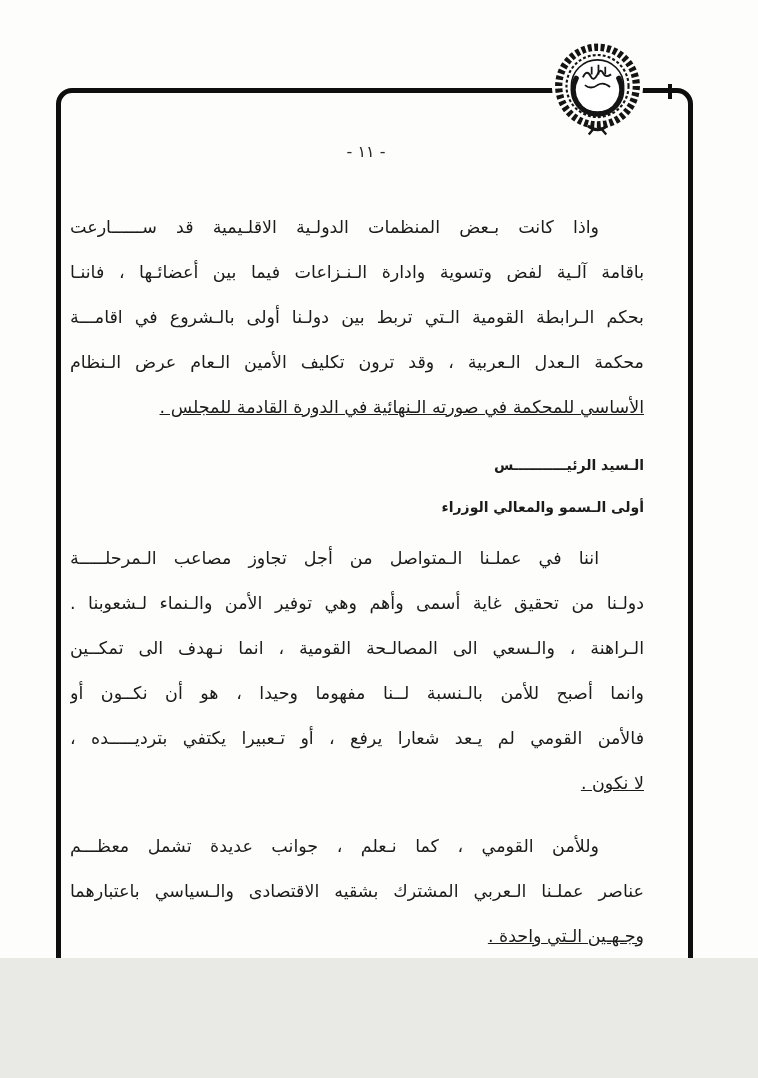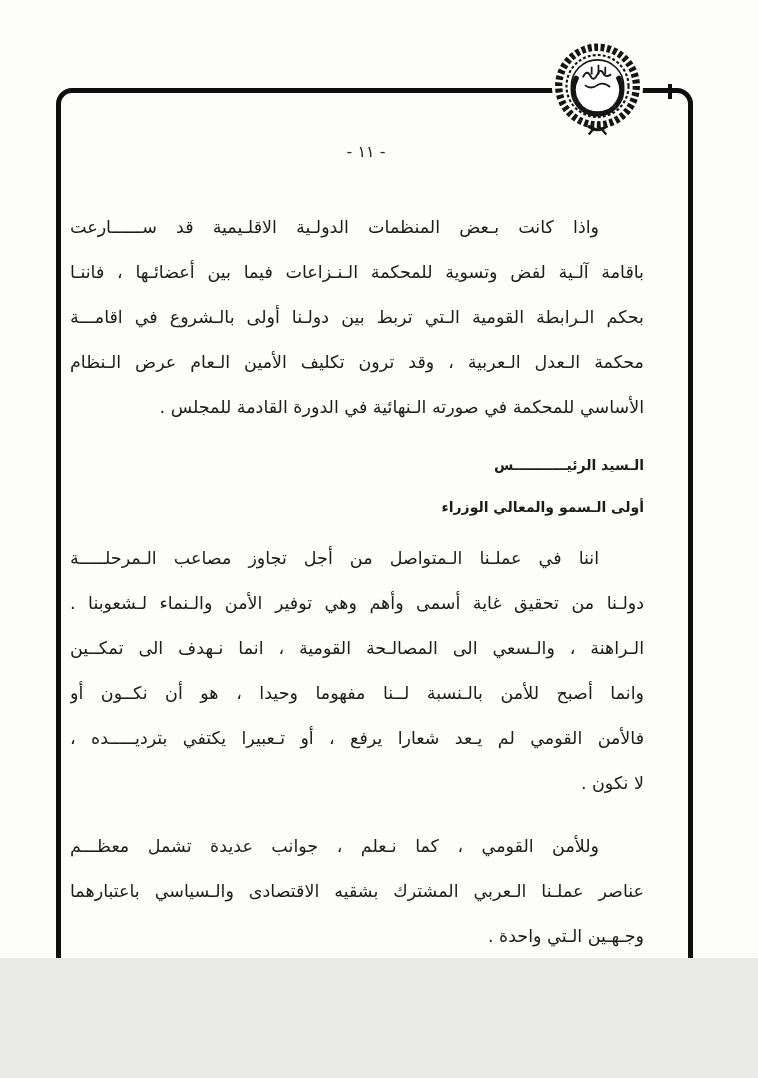--- a/index.html
+++ b/index.html
@@ -59,21 +59,21 @@
   }
   .line {
     height: 45px;
     line-height: 45px;
     text-align: justify;
     text-align-last: justify;
     white-space: nowrap;
     overflow: hidden;
   }
   .line.first { padding-right: 45px; }
-  .line.short { text-align: center; text-align-last: right; }
+  .line.short { text-align: center; text-align-last: right; text-decoration: underline; }
   .heading {
     height: 42px;
     line-height: 42px;
     text-align: right;
     font-weight: bold;
     font-size: 14px;
   }
   .heading.president { margin-top: 14px; }
   .para.p2 { margin-top: 8px; }
   .para.p3 { margin-top: 18px; }
@@ -106,21 +106,21 @@
       <path d="M46 92 l-5 6 M54 92 l5 6" stroke="#141414" stroke-width="2.4"></path>
     </svg>
   </div>
 
   <div class="page-number">- ١١ -</div>
 
   <div class="content">
 
     <div class="para p1">
       <div class="line first">واذا كانت بـعض المنظمات الدولـية الاقلـيمية قد ســــــارعت</div>
-      <div class="line">باقامة آلـية لفض وتسوية للمحكمة الـنـزاعات فيما بين أعضائـها ، فاننـا</div>
+      <div class="line">باقامة آلـية لفض وتسوية وادارة الـنـزاعات فيما بين أعضائـها ، فاننـا</div>
       <div class="line">بحكم الـرابطة القومية الـتي تربط بين دولـنا أولى بالـشروع في اقامـــة</div>
       <div class="line">محكمة الـعدل الـعربية ، وقد ترون تكليف الأمين الـعام عرض الـنظام</div>
       <div class="line short">الأساسي للمحكمة في صورته الـنهائية في الدورة القادمة للمجلس .</div>
     </div>
 
     <div class="heading president">الـسيد الرئيـــــــــــس</div>
     <div class="heading audience">أولى الـسمو والمعالي الوزراء</div>
 
     <div class="para p2">
       <div class="line first">اننا في عملـنا الـمتواصل من أجل تجاوز مصاعب الـمرحلـــــة</div>

